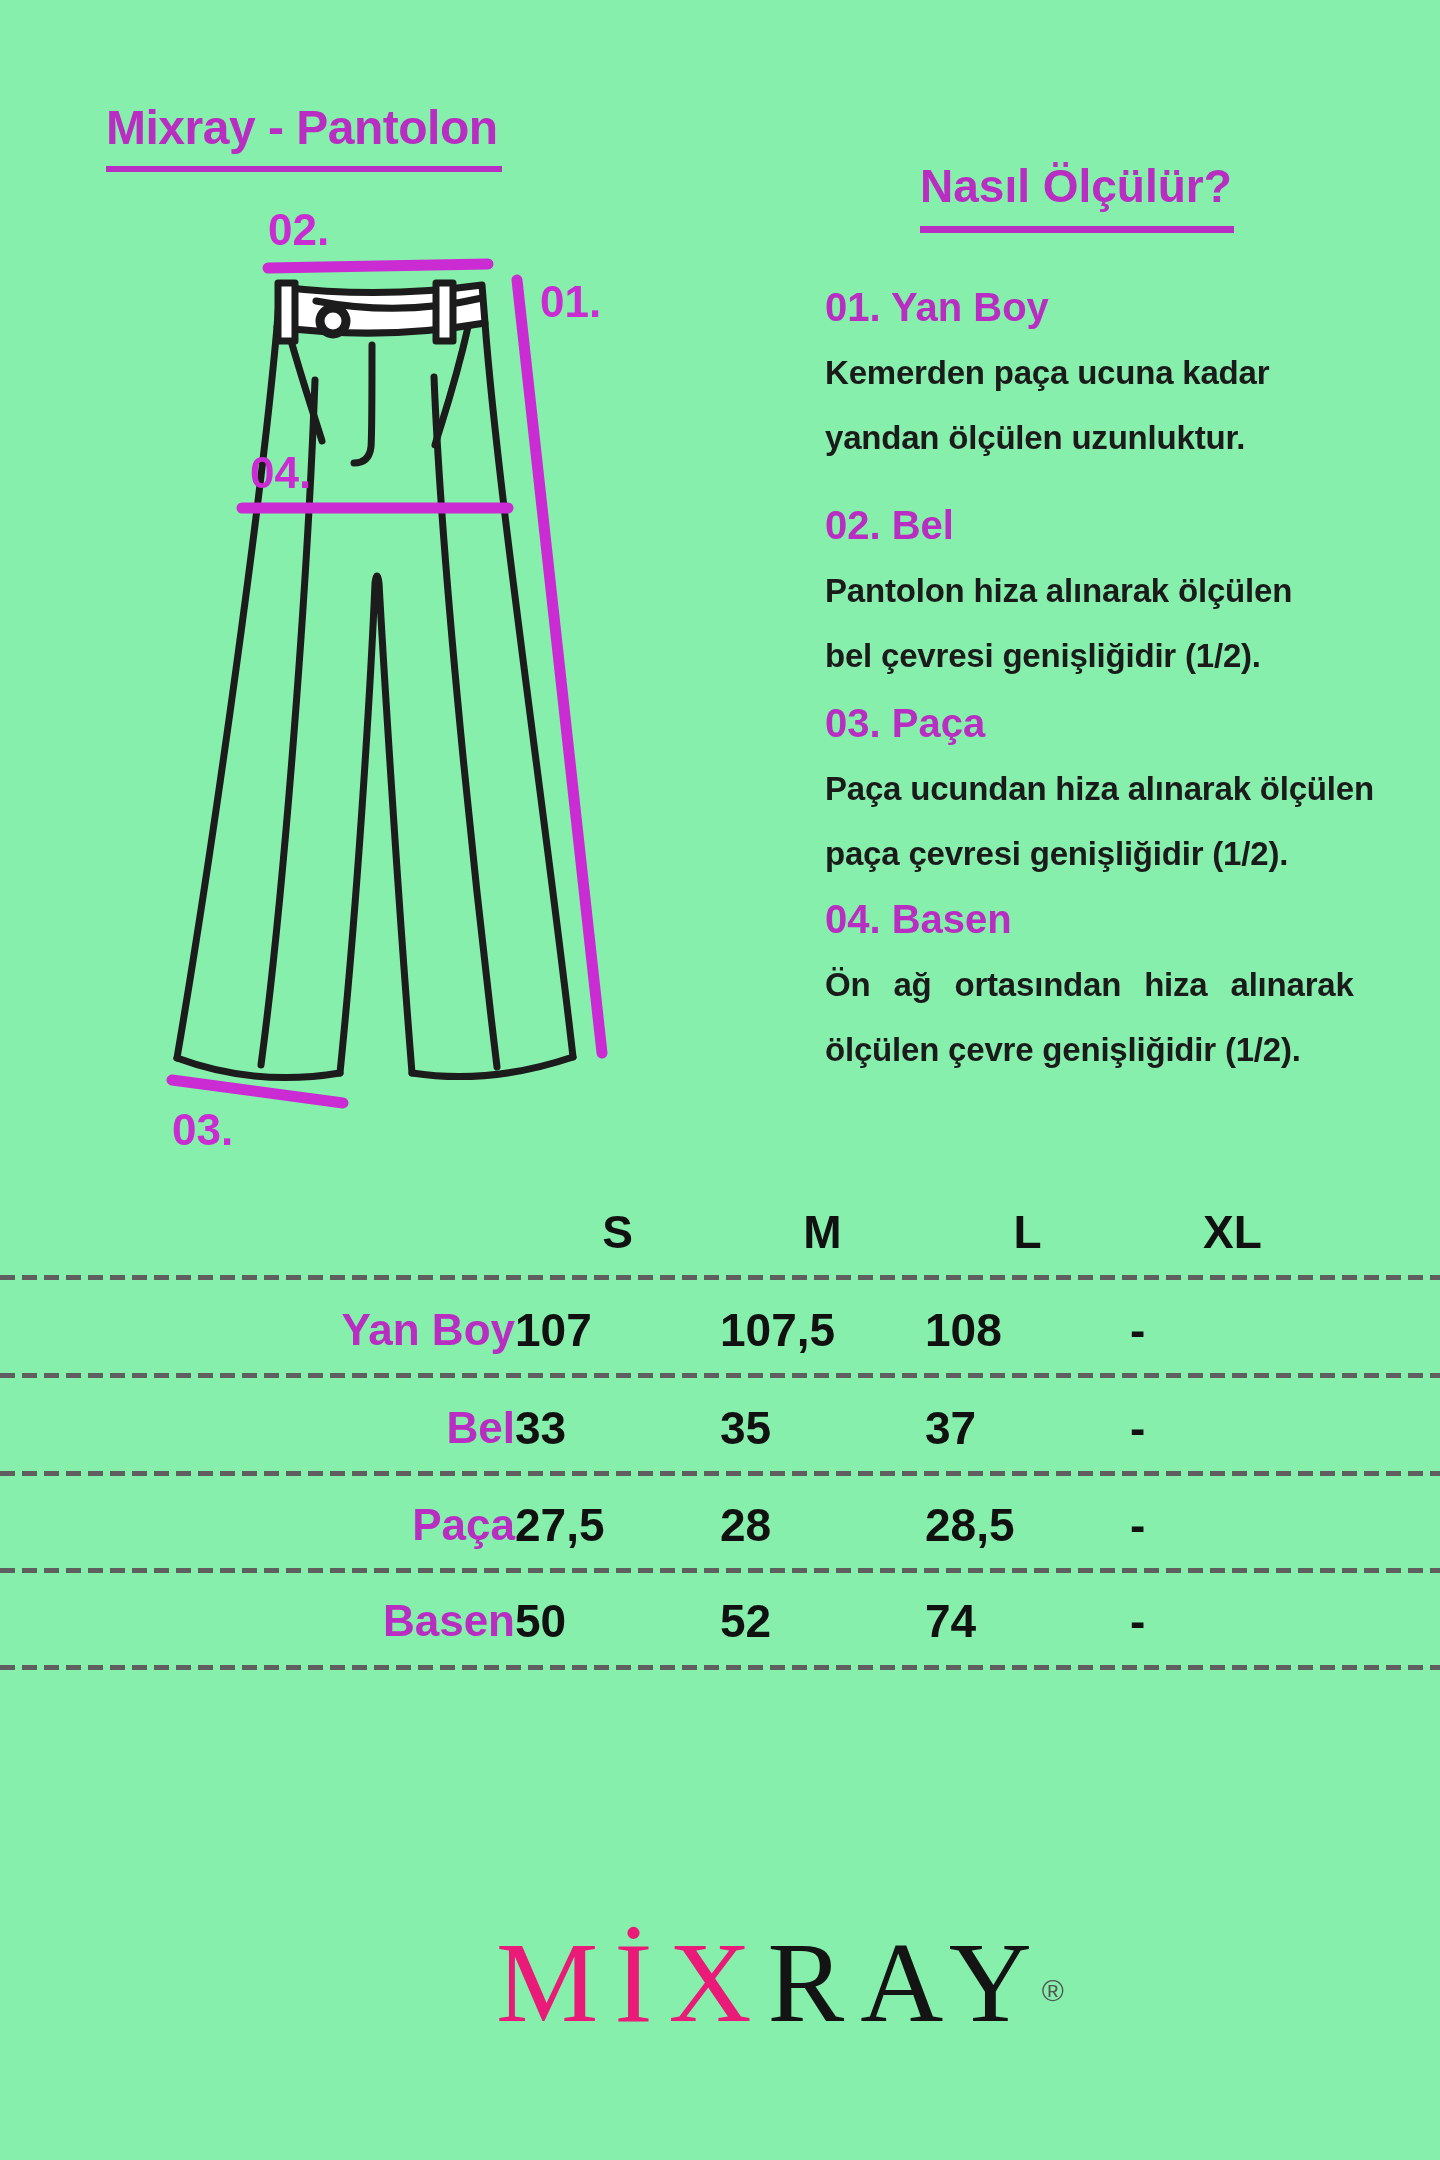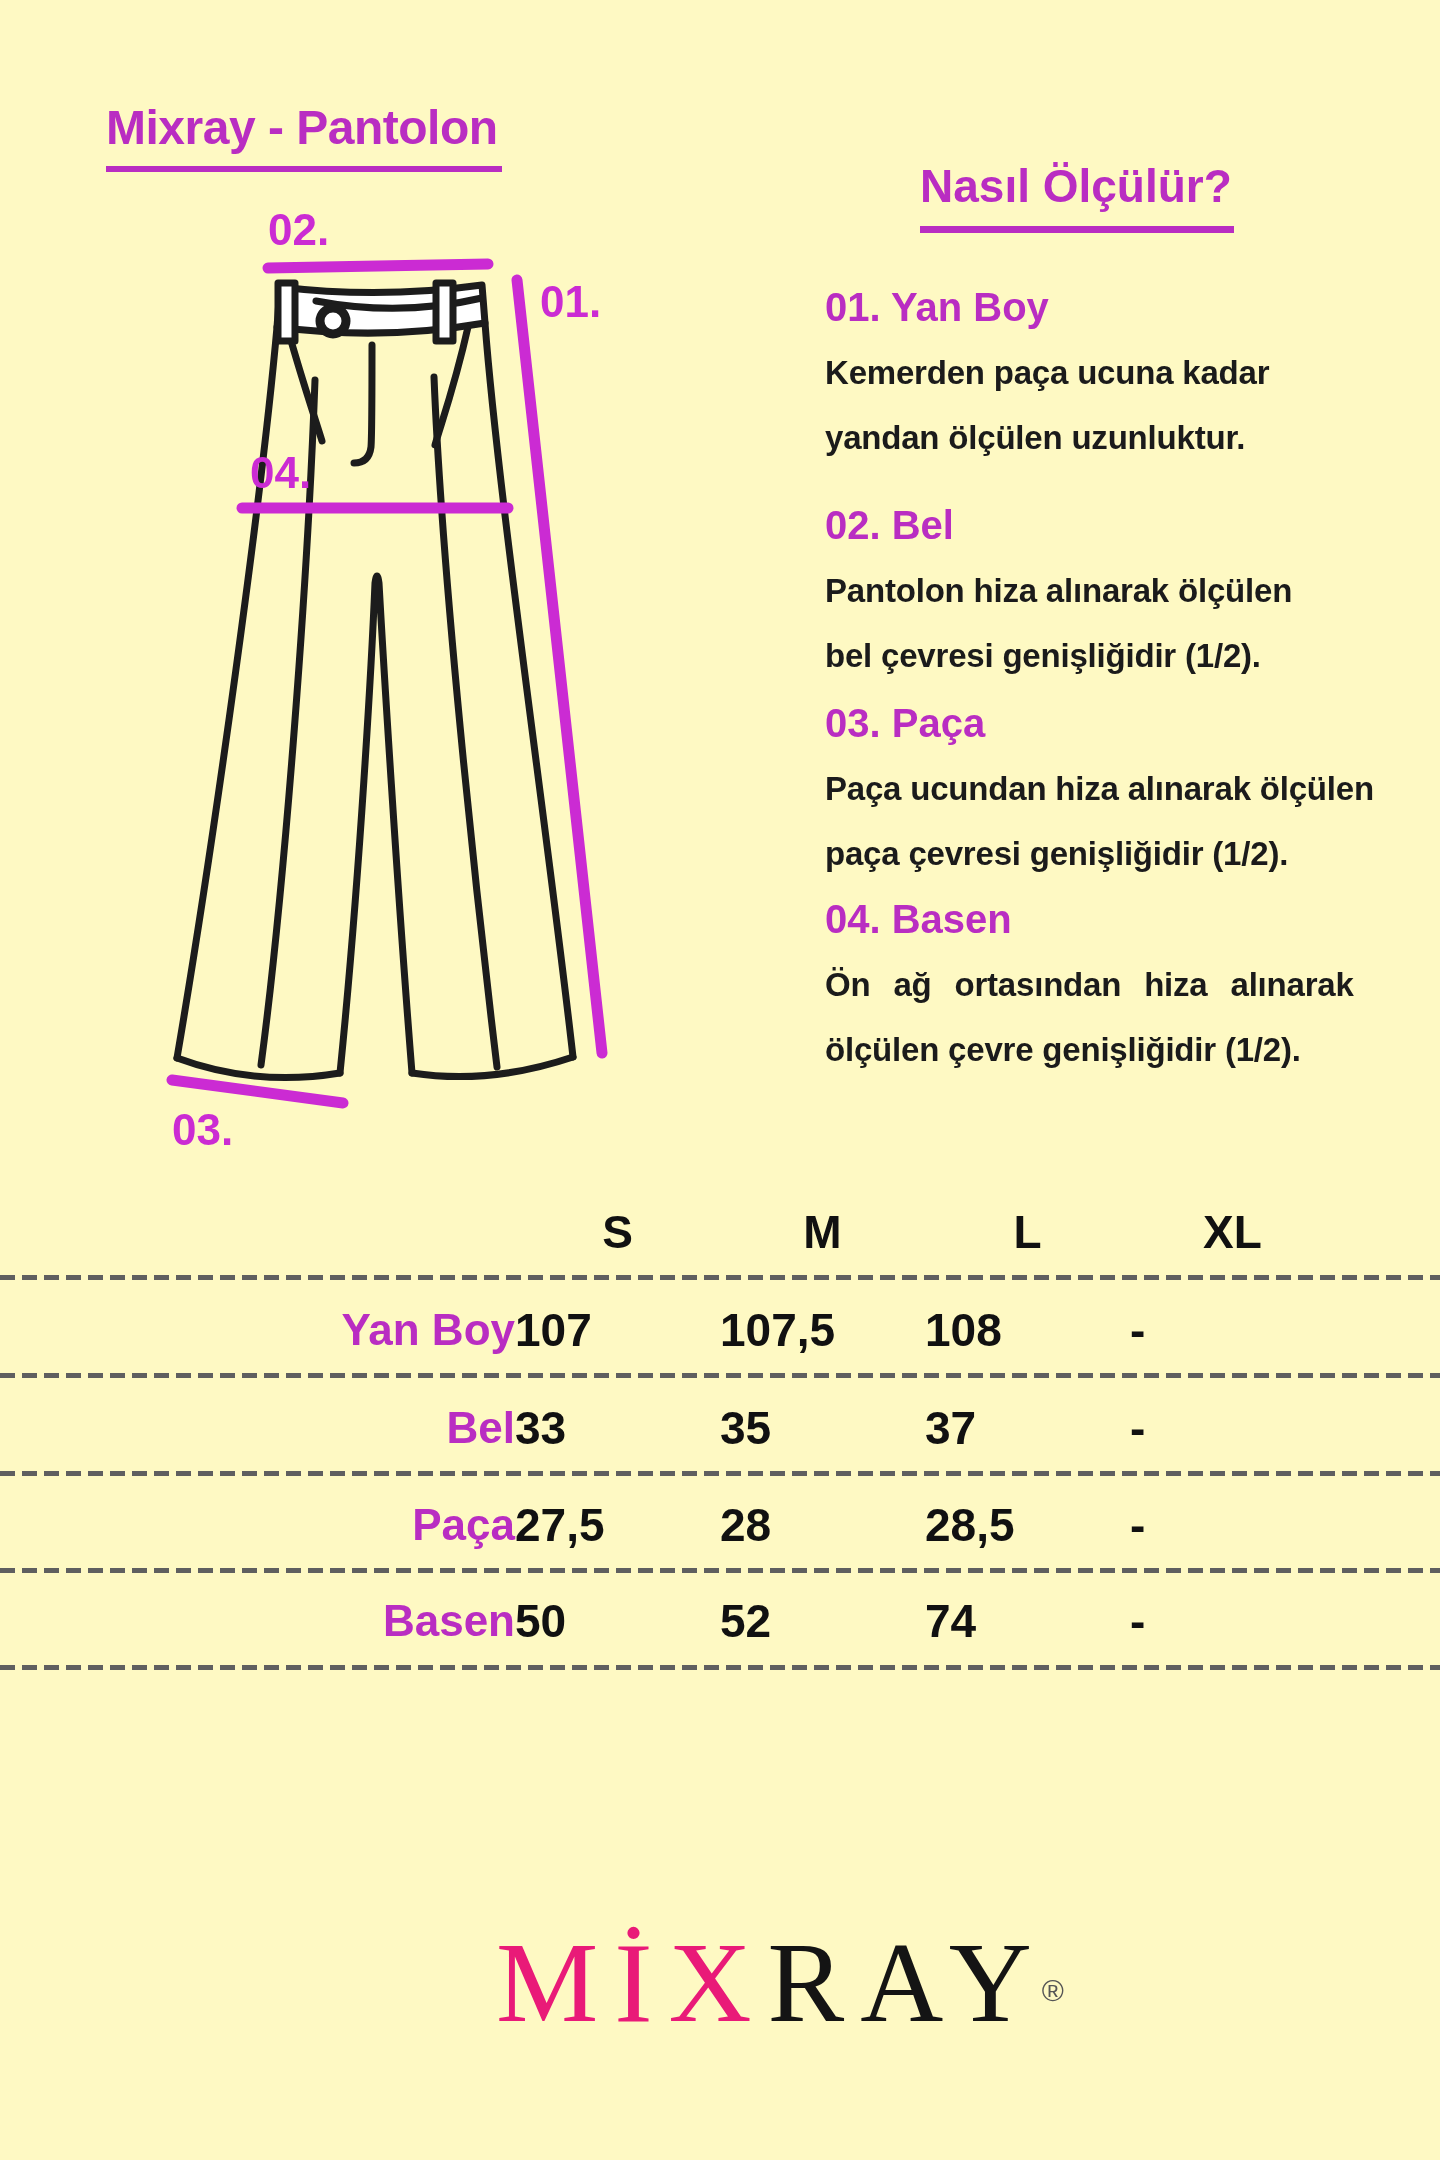--- a/index.html
+++ b/index.html
@@ -1,17 +1,17 @@
 <!DOCTYPE html>
 <html><head>
 <meta charset="utf-8">
 <style>
   html,body{margin:0;padding:0;background:#ffffff;}
   .canvas{
-    position:relative;width:1440px;height:2160px;background:#fef9c3;overflow:hidden;
+    position:relative;width:1440px;height:2160px;background:#86efac;overflow:hidden;
     font-family:"Liberation Sans",sans-serif;
   }
   
   .page-title{
     position:absolute;left:106px;top:100px;margin:0;
     font-size:48px;font-weight:bold;color:#b92dc2;letter-spacing:-0.5px;
     padding:0 4px 10px 0;border-bottom:6px solid #b92dc2;line-height:56px;
   }
   .howto-heading{
     position:absolute;left:920px;top:160px;margin:0;

